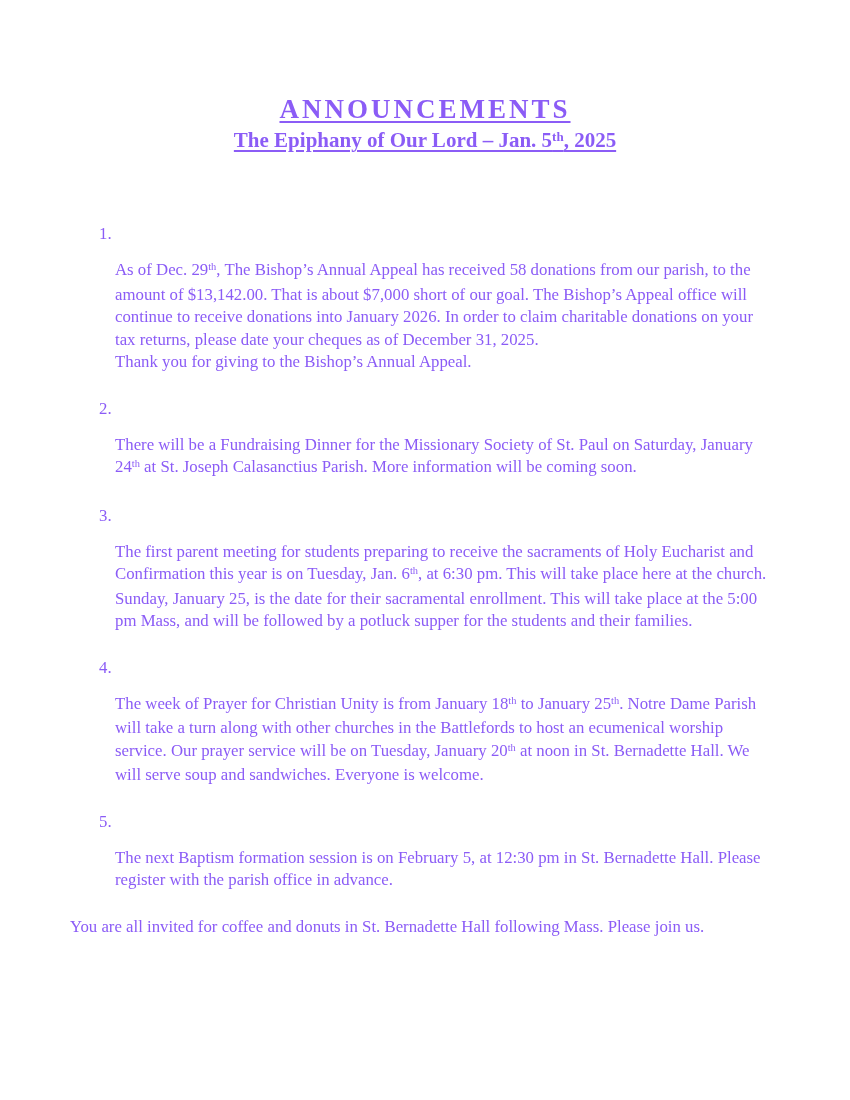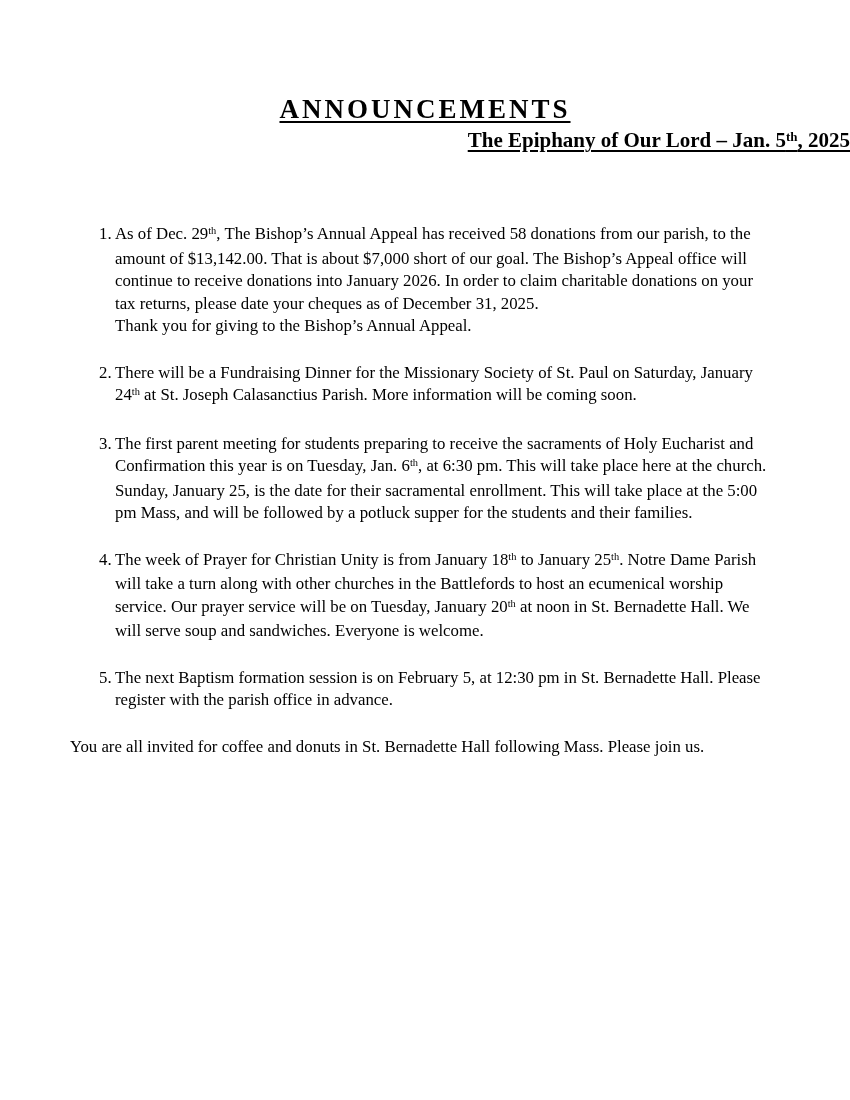--- a/index.html
+++ b/index.html
@@ -3,61 +3,61 @@
 <meta charset="utf-8">
 <style>
   * { margin: 0; padding: 0; box-sizing: border-box; }
   html, body { background: #ffffff; }
   .page {
     position: relative;
     width: 850px;
     height: 1100px;
     margin: 0 auto;
     background: #ffffff;
-    color: #000000;
+    color: #8b5cf6;
     font-family: "Liberation Serif", serif;
     overflow: hidden;
   }
   .title {
     margin-top: 94px;
     text-align: center;
     font-size: 27px;
     font-weight: 700;
     letter-spacing: 3px;
     line-height: 31px;
   }
   .underlined {
     text-decoration: underline;
     text-decoration-thickness: 2px;
     text-underline-offset: 3px;
   }
   .subtitle {
     margin-top: 3px;
-    text-align: right;
+    text-align: center;
     font-size: 21px;
     font-weight: 700;
     line-height: 25px;
   }
   .announcement-list {
     list-style: none;
     margin-top: 68px;
     padding-left: 99px;
   }
   .announcement-item {
     display: flex;
     width: 678px;
     font-size: 16.8px;
     line-height: 22.5px;
     margin-bottom: 24px;
   }
   .item-number {
     width: 16px;
     flex-shrink: 0;
   }
-  .item-text { flex: 1; }
+  .item-text { flex: 1; margin-top: 36px; }
   sup.sup {
     font-size: 0.62em;
     vertical-align: baseline;
     position: relative;
     top: -0.45em;
   }
   .footer-heading {
     margin-top: 44px;
     margin-left: 150px;
     font-size: 17px;

